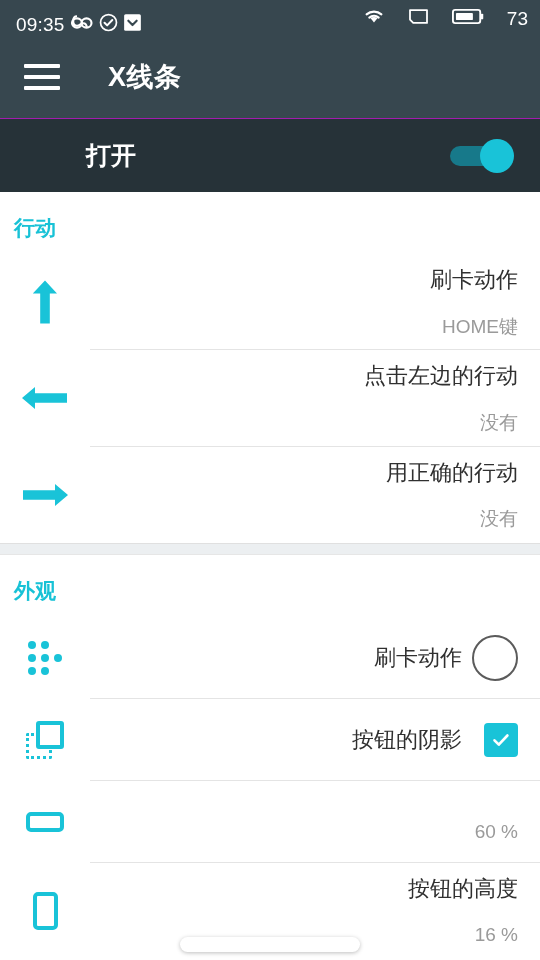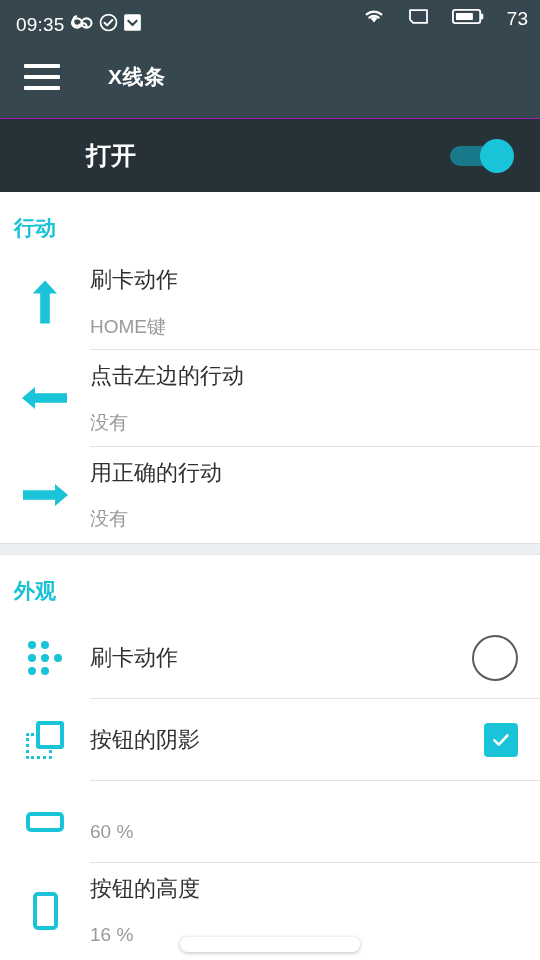--- a/index.html
+++ b/index.html
@@ -77,21 +77,21 @@
   .hamburger span {
     display: block;
     height: 4px;
     width: 36px;
     background: #ffffff;
     border-radius: 1px;
   }
   .app-title {
     margin-left: 48px;
     color: #ffffff;
-    font-size: 21px;
+    font-size: 27px;
     font-weight: bold;
     letter-spacing: 0.5px;
   }
 
   
   .master-bar {
     height: 74px;
     background: #263238;
     display: flex;
     align-items: center;
@@ -152,20 +152,21 @@
     font-size: 21px;
     font-weight: bold;
   }
   .row {
     position: relative;
     display: flex;
     align-items: center;
     min-height: 82px;
     padding-right: 22px;
     box-sizing: border-box;
+    text-align: right;
   }
   .row-icon {
     width: 90px;
     min-width: 90px;
     display: flex;
     align-items: center;
     justify-content: center;
   }
   .row-text {
     flex: 1;

